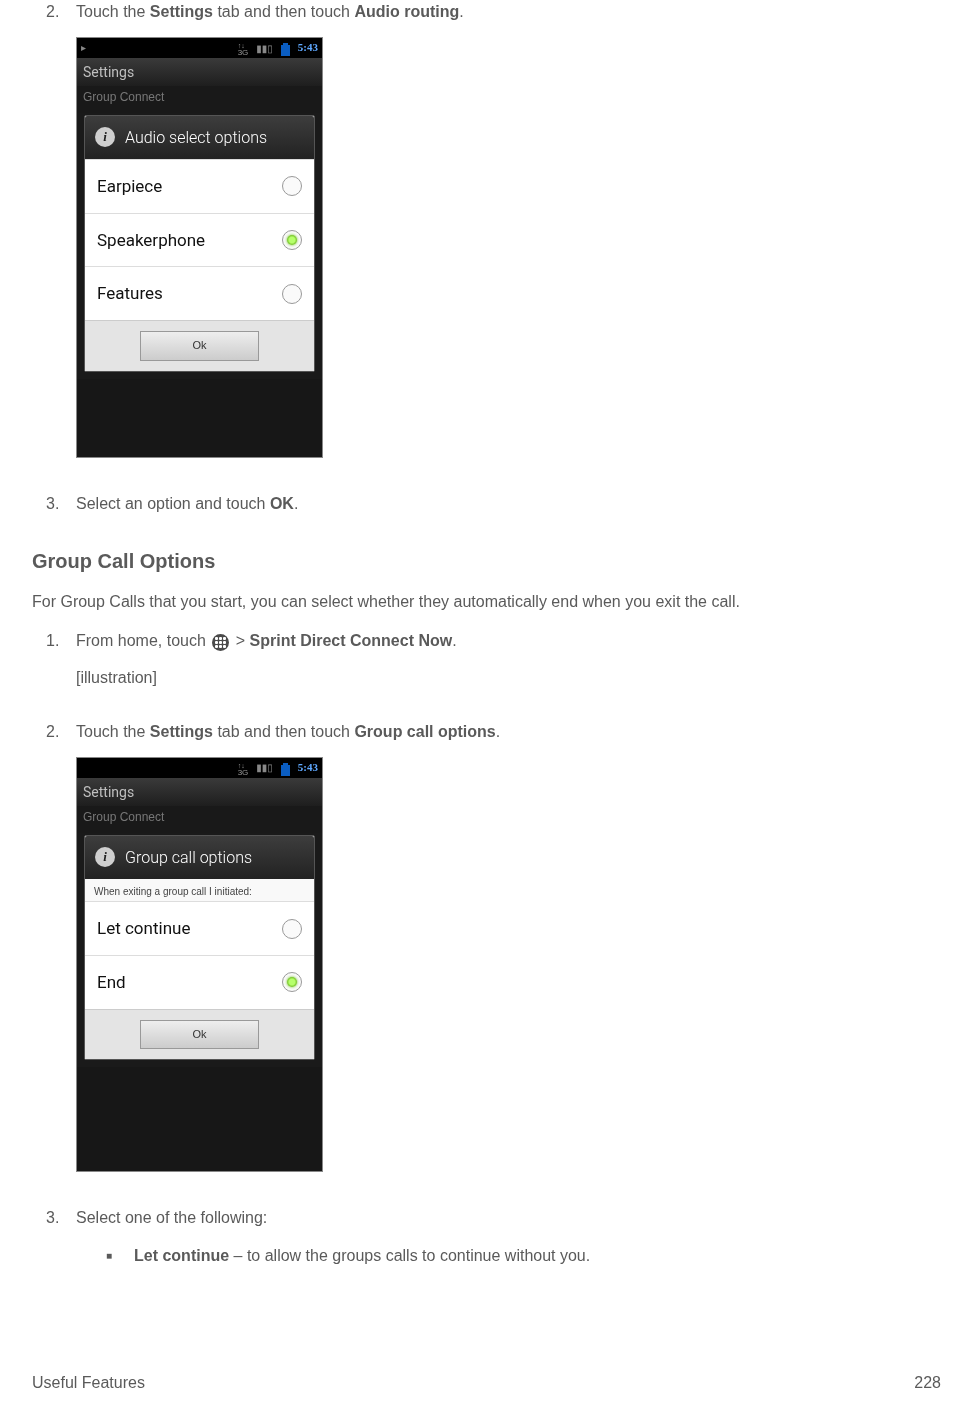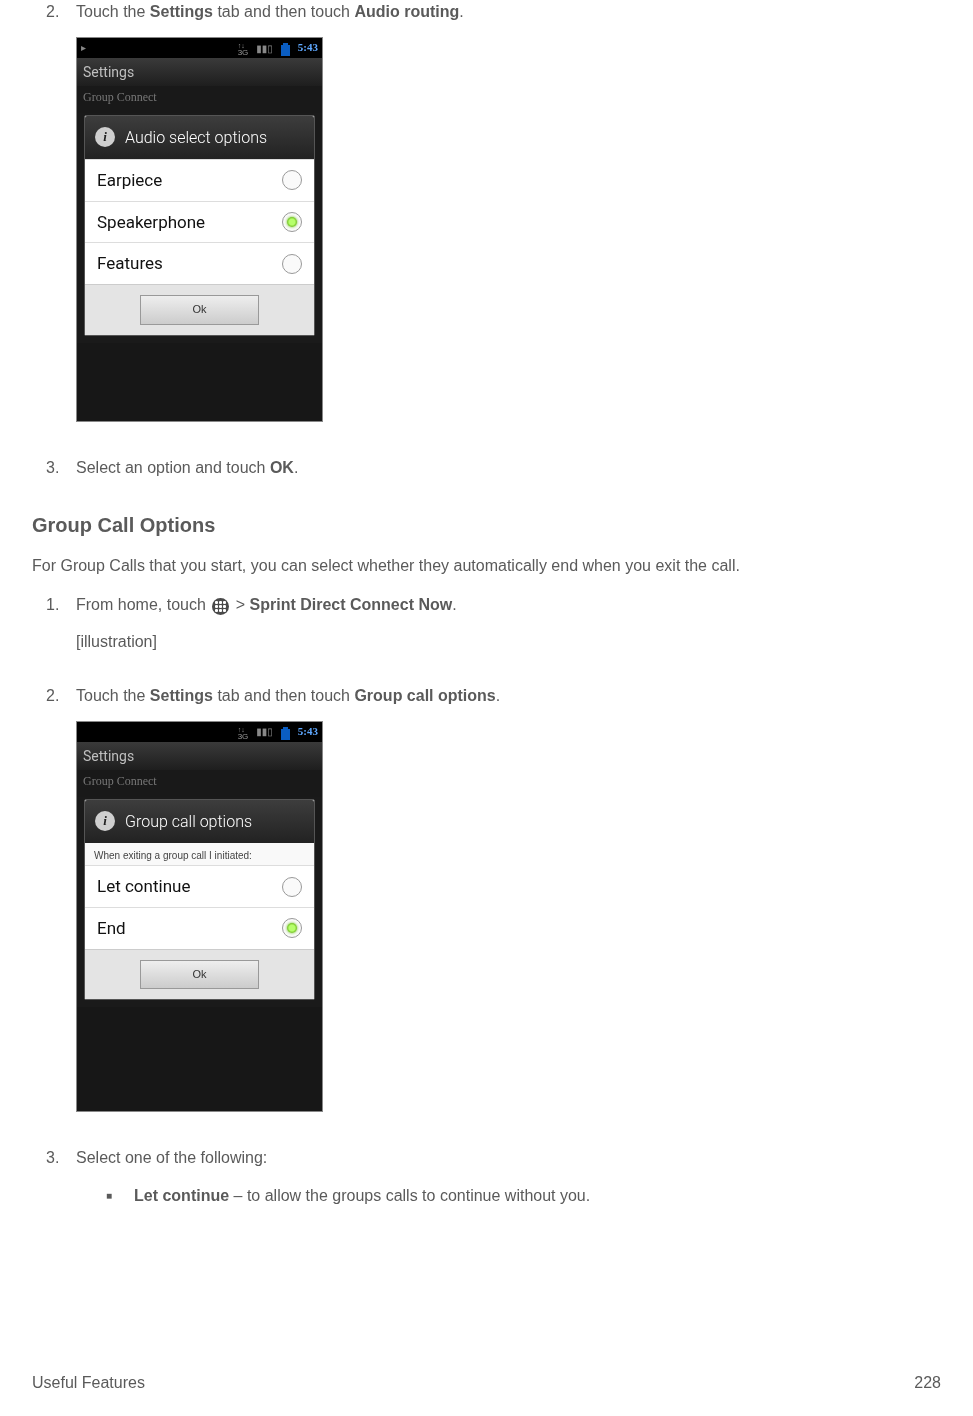--- a/index.html
+++ b/index.html
@@ -56,21 +56,21 @@
     color:#bfbfbf;
     font-size:14px;
     padding:4px 6px;
     font-family: 'Segoe UI', Roboto, Arial, sans-serif;
   }
   .subtitle {
     color:#777;
     font-size:12px;
     padding:3px 20px 6px 6px;
     background:#191919;
-    font-family: Liberation Serif, serif;
+    font-family: Liberation Sans, sans-serif;
   }
   .dialog {
     margin: 2px 7px 7px 7px;
     background:#f9f9f9;
     border-radius:2px;
     border:1px solid #555;
   }
   .dlg-head {
     background: linear-gradient(#3d3d3d,#222);
     color:#fff;
@@ -92,21 +92,21 @@
   .dlg-note {
     font-size:10px;
     color:#444;
     padding:6px 8px 2px 9px;
     font-family: Arial, sans-serif;
   }
   .opt-row {
     display:flex;
     justify-content:space-between;
     align-items:center;
-    padding:8px 12px;
+    padding:14px 12px;
     border-top:1px solid #ddd;
     font-family: 'Segoe UI Light','Segoe UI',Roboto,Arial,sans-serif;
     font-size:17px;
     color:#111;
     background:#fff;
   }
   .opt-row:first-of-type { border-top:none;}
   .radio {
     width:20px;height:20px;border:1px solid #999;border-radius:50%;
     display:flex;align-items:center;justify-content:center;

